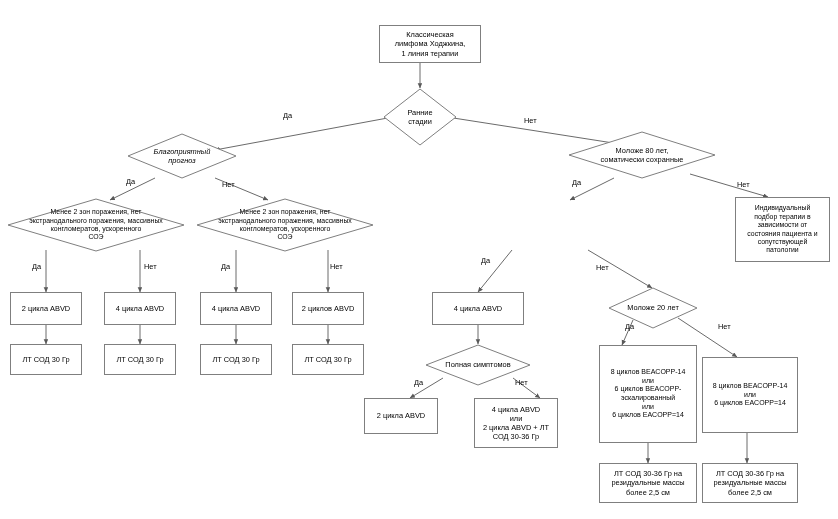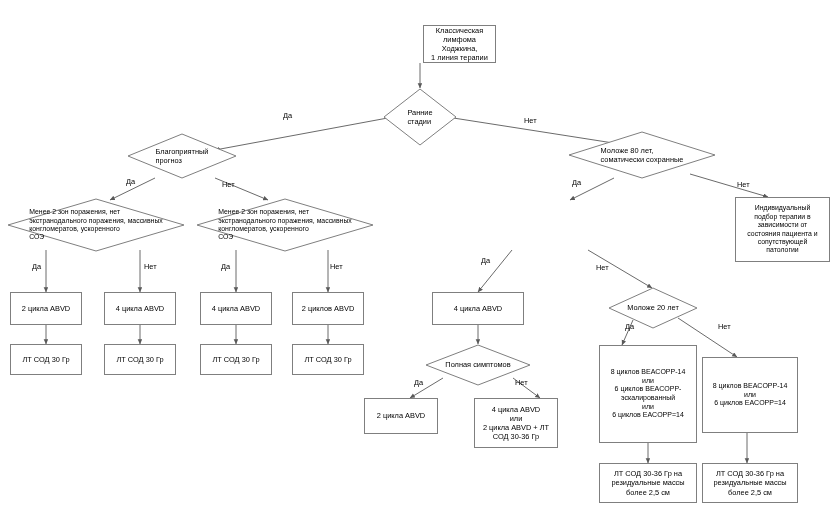--- a/index.html
+++ b/index.html
@@ -52,20 +52,21 @@
   }
   .diamond-label {
     position: absolute;
     left: 0;
     top: 0;
     width: 100%;
     height: 100%;
     display: flex;
     align-items: center;
     justify-content: center;
+    text-align: center;
     font-size: 7.4px;
     color: #000000;
     line-height: 1.22;
     white-space: pre-line;
   }
   .edge-label {
     position: absolute;
     font-size: 7.4px;
     color: #000000;
     white-space: nowrap;
@@ -123,33 +124,33 @@
 
       <path d="M633,320 L622,345"></path>
 
       <path d="M678,318 L737,357"></path>
 
       <path d="M648,443 L648,463"></path>
       <path d="M747,433 L747,463"></path>
     </g>
   </svg>
 
-  <div class="node box" style="left:379px; top:25px; width:73px; height:38px;margin-left:44px;">Классическая
+  <div class="node box" style="left:379px; top:25px; width:102px; height:38px;">Классическая
 лимфома Ходжкина,
 1 линия терапии</div>
 
   <div class="diamond-wrap" style="left:383px; top:88px; width:74px; height:58px;">
     <svg width="74" height="58" viewBox="0 0 74 58">
       <polygon points="37,1 73,29 37,57 1,29" fill="#ffffff" stroke="#7f7f7f" stroke-width="1"></polygon>
     </svg>
     <div class="diamond-label">Ранние
 стадии</div>
   </div>
 
-  <div class="diamond-wrap" style="left:127px; top:133px; width:110px; height:46px;">
+  <div class="diamond-wrap" style="left:127px; top:133px; width:110px; height:46px;font-style:italic;">
     <svg width="110" height="46" viewBox="0 0 110 46">
       <polygon points="55,1 109,23 55,45 1,23" fill="#ffffff" stroke="#7f7f7f" stroke-width="1"></polygon>
     </svg>
     <div class="diamond-label">Благоприятный
 прогноз</div>
   </div>
 
   <div class="diamond-wrap" style="left:568px; top:131px; width:148px; height:48px;">
     <svg width="148" height="48" viewBox="0 0 148 48">
       <polygon points="74,1 147,24 74,47 1,24" fill="#ffffff" stroke="#7f7f7f" stroke-width="1"></polygon>

